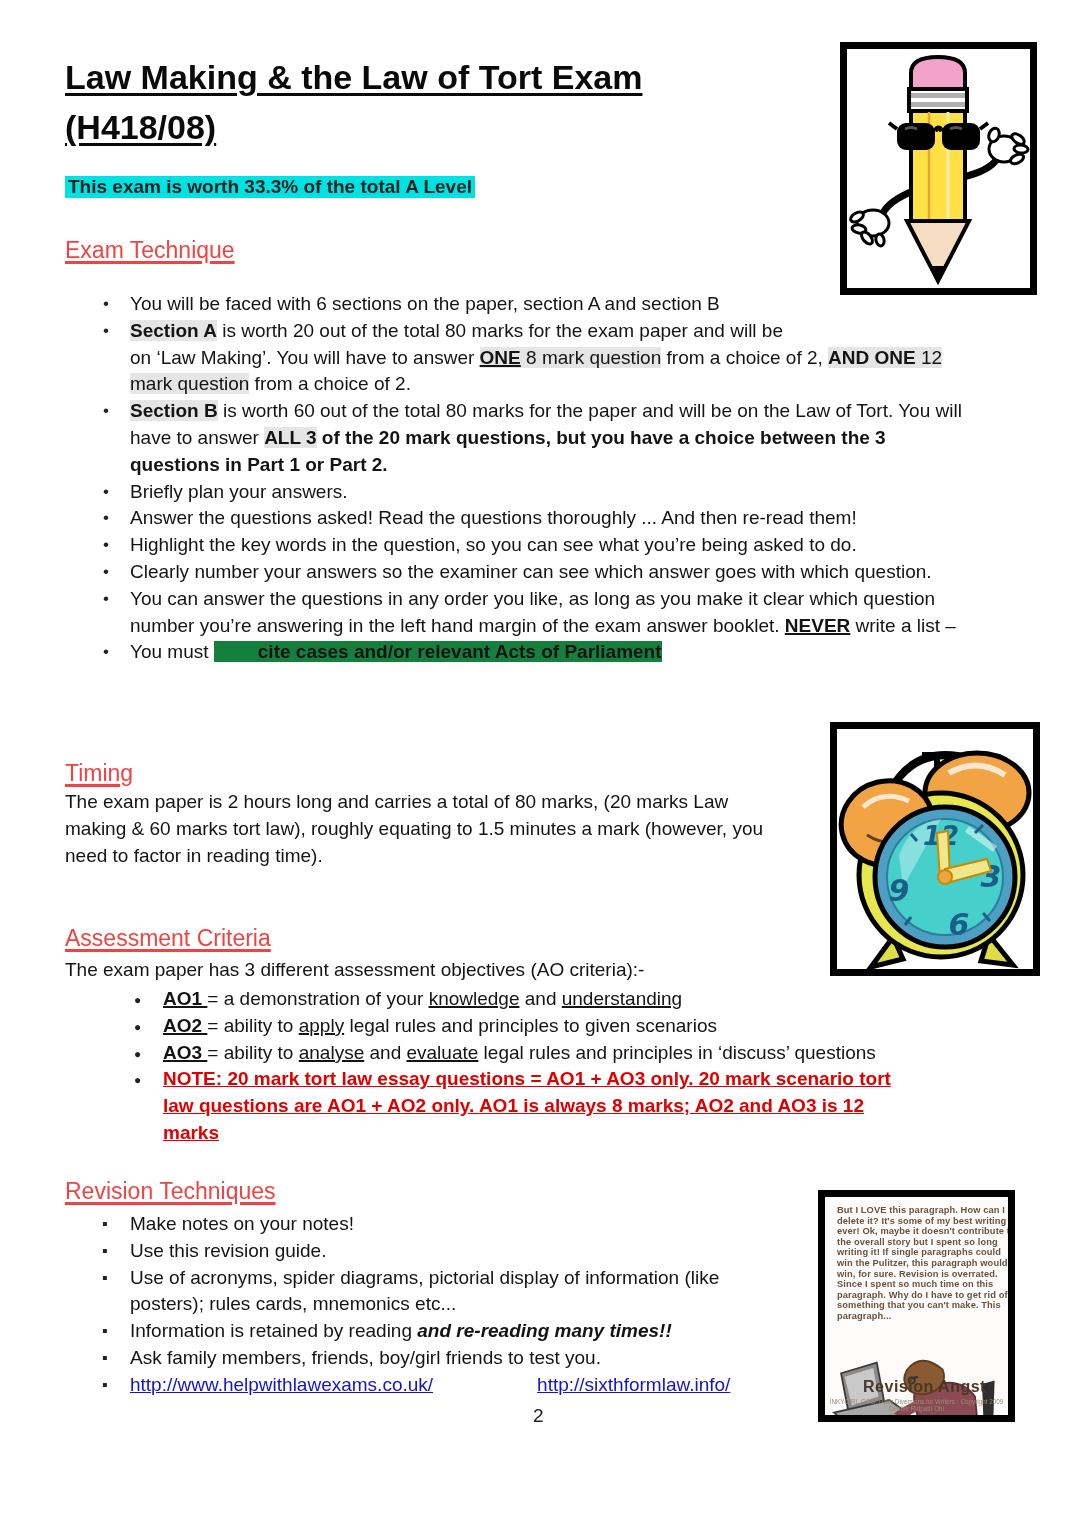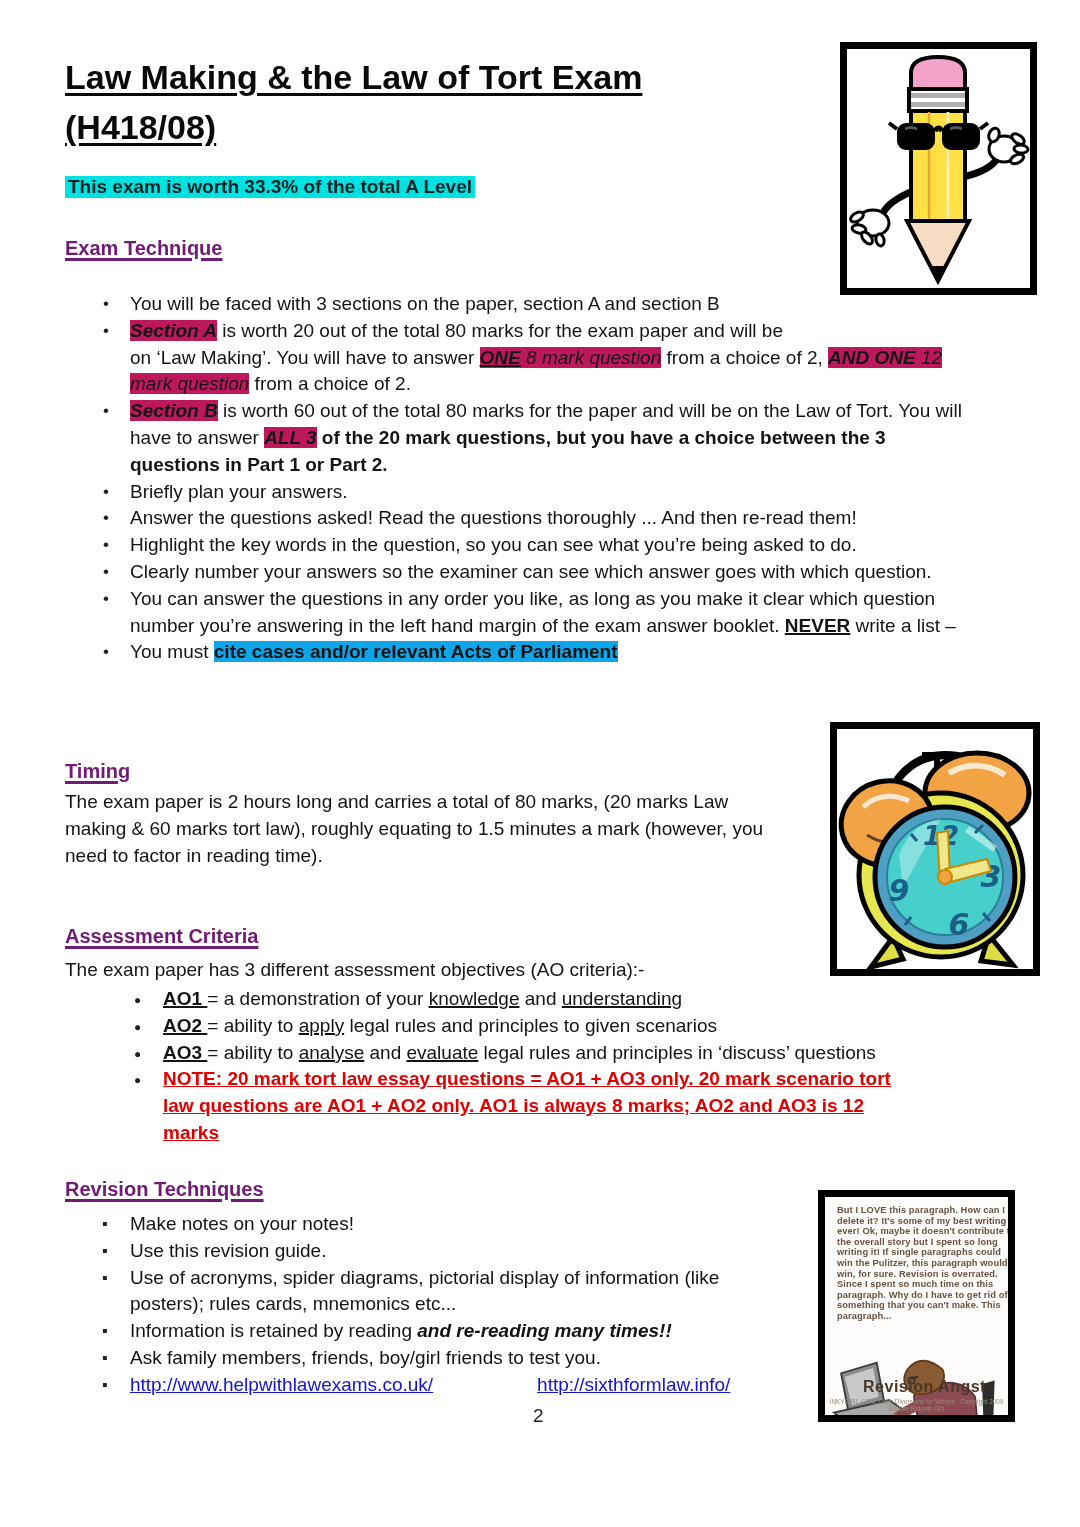--- a/index.html
+++ b/index.html
@@ -16,36 +16,36 @@
   .title-line{
     font-size:34px;font-weight:bold;line-height:50px;color:#0a0a0a;
     text-decoration:underline;text-decoration-thickness:3px;text-underline-offset:4px;
     white-space:nowrap;
   }
   .banner{
     display:inline-block;font-size:19px;font-weight:bold;color:#062021;
     background:#00e2e2;padding:0 3px;white-space:nowrap;
   }
   .sec-heading{
-    font-size:20px;font-weight:bold;color:#701a75;white-space:nowrap;
+    font-size:23px;font-weight:normal;color:#ef4444;white-space:nowrap;
     text-decoration:underline;text-decoration-thickness:2.5px;text-underline-offset:3px;
   }
   
   .body-text{font-size:19px;line-height:26.8px;color:#141414;}
   .rich-list .li{position:relative;white-space:nowrap;}
   .rich-list .li::before{position:absolute;color:#222;}
   .rich-list.dots .li::before{content:"•";left:-27px;top:0;font-size:17px;}
   .rich-list.rounds .li::before{content:"●";left:-29px;top:1px;font-size:12px;}
   .rich-list.squares .li::before{content:"▪";left:-28px;top:0;font-size:16px;}
   .b{font-weight:bold;}
   .u{text-decoration:underline;text-decoration-thickness:2px;}
   .i{font-style:italic;}
   .red{color:#e00000;text-decoration:underline;}
-  .hl-green{background:#be185d;font-style:italic;}
-  .hl-cyan{background:#0ea5e9;}
+  .hl-green{background:#e5e5e5;}
+  .hl-cyan{background:#15803d;padding-left:44px;}
   .link{color:#1414cc;text-decoration:underline;cursor:pointer;}
   .sp{display:inline-block;width:104px;}
   .page-num{font-size:19px;color:#222;}
   
   .imgframe{
     position:absolute;border:7px solid #000;background:#fff;box-sizing:border-box;
   }
   .imgframe svg{display:block;width:100%;height:100%;}
   
   .angst-inner{position:relative;width:100%;height:100%;overflow:hidden;background:#fdfcfa;}
@@ -73,21 +73,21 @@
     <div class="title-line">Law Making &amp; the Law of Tort Exam</div>
     <div class="title-line">(H418/08)</div>
   </div>
 
   <div class="abs" style="left:65px;top:176px;">
     <span class="banner">This exam is worth 33.3% of the total A Level</span>
   </div>
 
   <div class="abs sec-heading" style="left:65px;top:237px;">Exam Technique</div>
   <div class="abs body-text rich-list dots" style="left:130px;top:291px;width:915px;">
-      <div class="li"><span class="">You will be faced with 3 sections on the paper, section A and section B</span></div>
+      <div class="li"><span class="">You will be faced with 6 sections on the paper, section A and section B</span></div>
       <div class="li"><span class="b hl-green">Section A</span><span class=""> is worth 20 out of the total 80 marks for the exam paper and will be</span><br><span class="">on ‘Law Making’. You will have to answer </span><span class="b u hl-green">ONE</span><span class="hl-green"> 8 mark question</span><span class=""> from a choice of 2, </span><span class="b hl-green">AND ONE</span><span class="hl-green"> 12</span><br><span class="hl-green">mark question</span><span class=""> from a choice of 2.</span></div>
       <div class="li"><span class="b hl-green">Section B</span><span class=""> is worth 60 out of the total 80 marks for the paper and will be on the Law of Tort. You will</span><br><span class="">have to answer </span><span class="b hl-green">ALL 3</span><span class="b"> of the 20 mark questions, but you have a choice between the 3</span><br><span class="b">questions in Part 1 or Part 2.</span></div>
       <div class="li"><span class="">Briefly plan your answers.</span></div>
       <div class="li"><span class="">Answer the questions asked! Read the questions thoroughly ... And then re-read them!</span></div>
       <div class="li"><span class="">Highlight the key words in the question, so you can see what you’re being asked to do.</span></div>
       <div class="li"><span class="">Clearly number your answers so the examiner can see which answer goes with which question.</span></div>
       <div class="li"><span class="">You can answer the questions in any order you like, as long as you make it clear which question</span><br><span class="">number you’re answering in the left hand margin of the exam answer booklet. </span><span class="b u">NEVER</span><span class=""> write a list –</span><br></div>
       <div class="li"><span class="">You must </span><span class="b hl-cyan">cite cases and/or relevant Acts of Parliament</span></div>
     </div>
 

